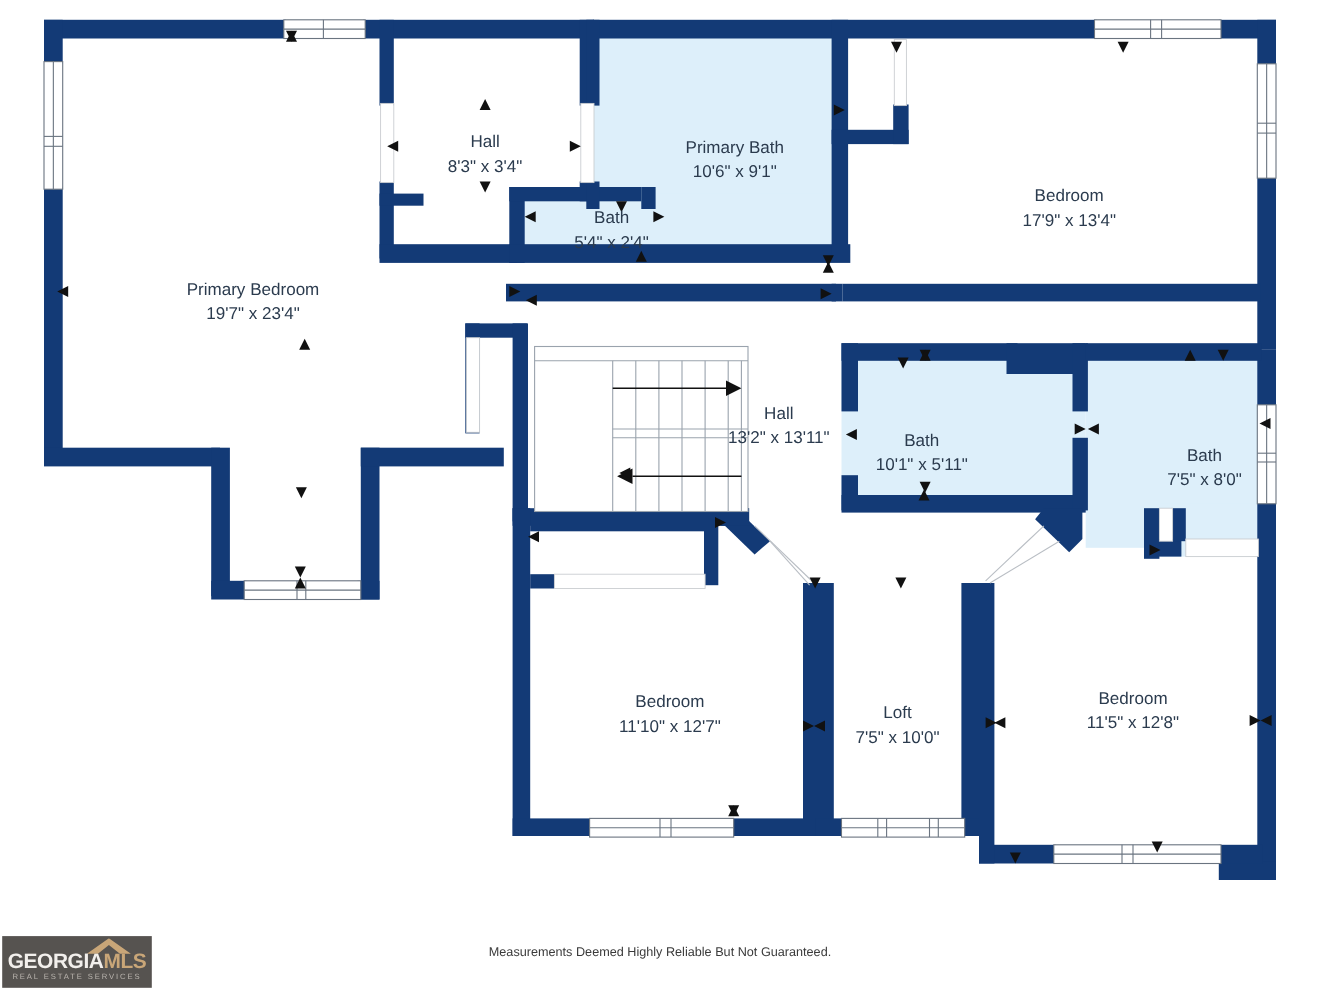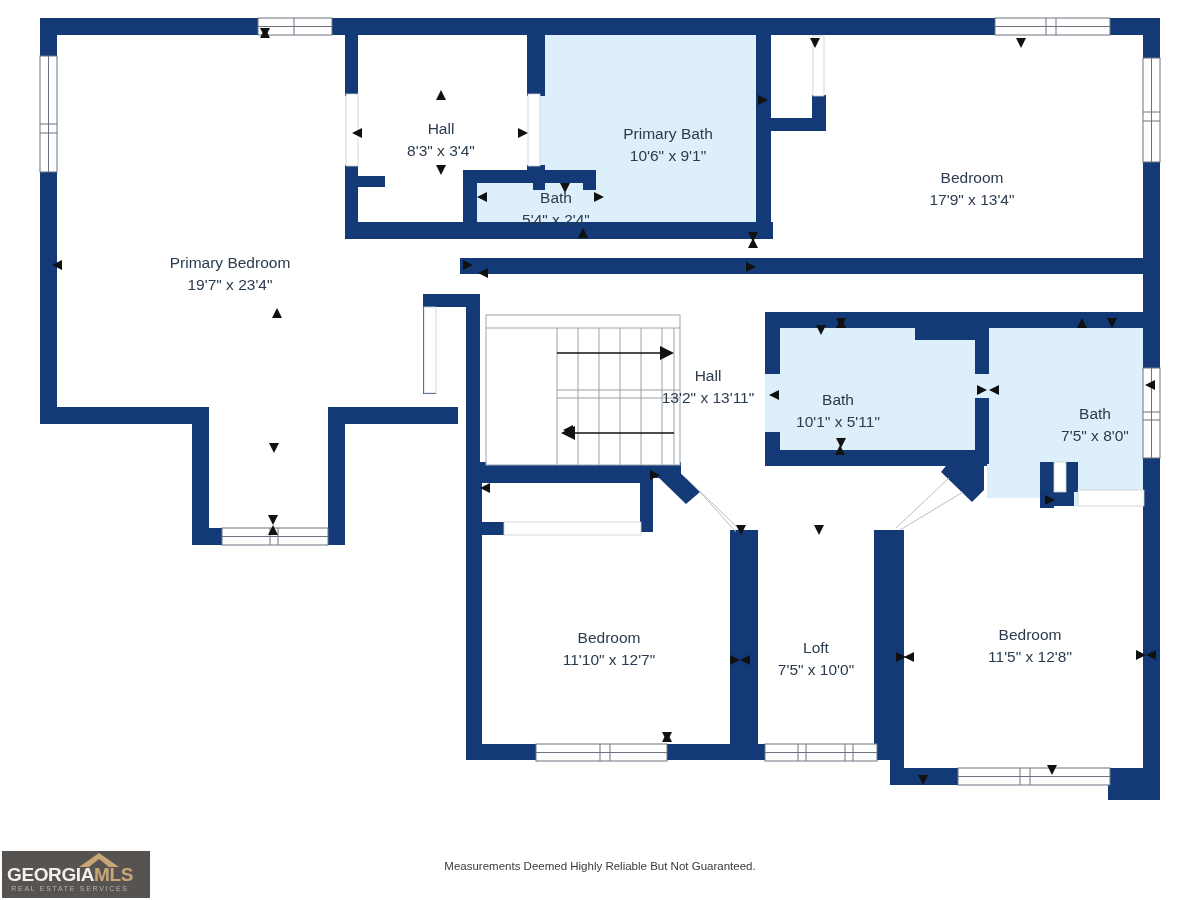--- a/index.html
+++ b/index.html
@@ -46,21 +46,21 @@
     width: 1200px;
     text-align: center;
     font-size: 11.5px;
     color: #3a3a3a;
     font-family: "Liberation Sans", sans-serif;
   }
   #mls-logo {
     position: absolute;
     left: 2px;
     top: 851px;
-    width: 148px;
+    width: 136px;
     height: 47px;
     background: #565350;
     overflow: hidden;
   }
   #mls-logo .logo-roof {
     position: absolute;
     left: 77px;
     top: 2px;
     width: 40px;
     height: 16px;

